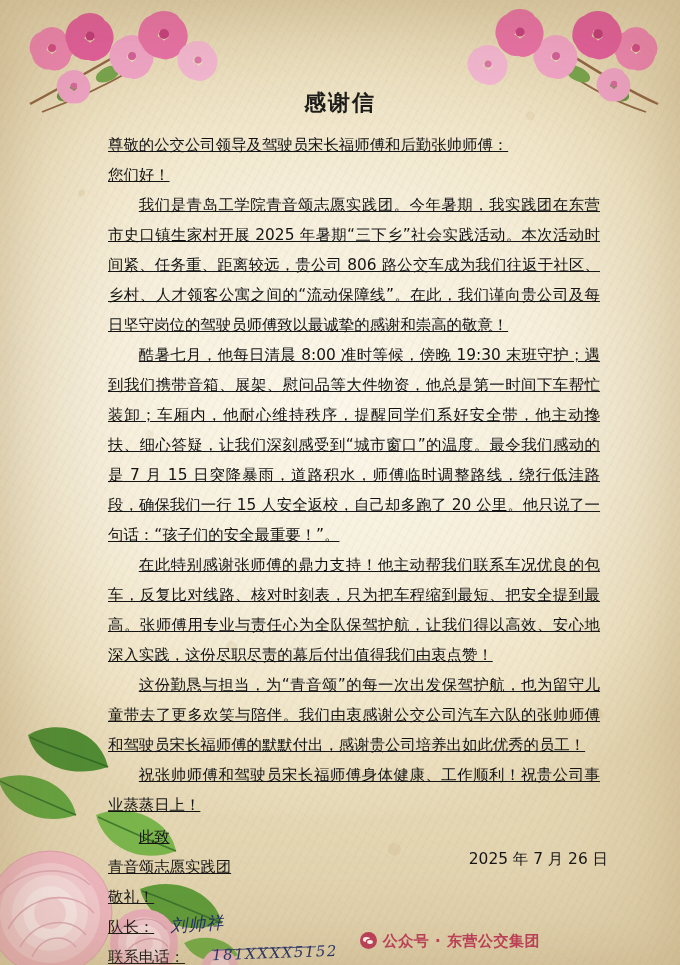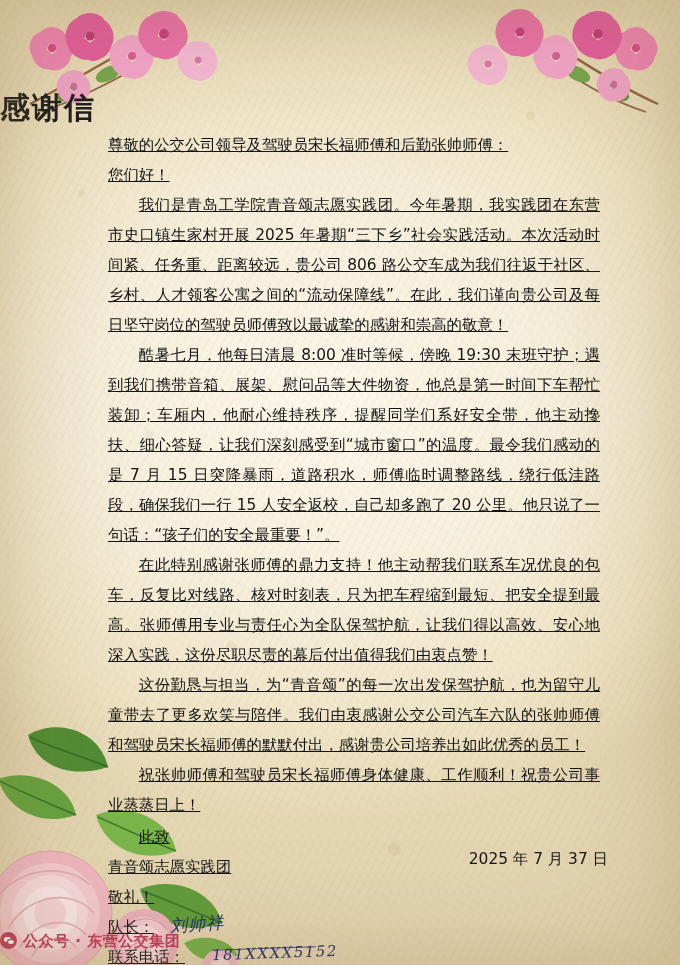--- a/index.html
+++ b/index.html
@@ -55,23 +55,23 @@
     position: absolute;
     left: 0; top: 0;
     width: 680px;
     height: 965px;
   }
   .title {
     position: absolute;
     top: 88px;
     left: 0;
     width: 680px;
-    text-align: left;
+    text-align: center;
     font-family: "DejaVu Serif", "Liberation Serif", serif;
-    font-size: 30px;
+    font-size: 22px;
     font-weight: 700;
     color: #1a1a1a;
     letter-spacing: 2px;
   }
   .body-text {
     position: absolute;
     left: 108px;
     top: 130px;
     width: 492px;
     font-family: "DejaVu Sans", "Liberation Sans", sans-serif;
@@ -112,21 +112,21 @@
     right: 72px;
     top: 849px;
     font-size: 15.4px;
     color: #141414;
   }
   .footer {
     position: absolute;
     left: 0;
     bottom: 14px;
     width: 540px;
-    text-align: left;
+    text-align: right;
     font-size: 15px;
     color: #c03a5b;
     font-weight: 600;
     letter-spacing: .5px;
   }
   .footer .wx-icon {
     display: inline-block;
     width: 17px; height: 17px;
     border-radius: 50%;
     background: #c03a5b;
@@ -376,21 +376,21 @@
         </div>
 
         <div class="signature-row">
           <span>联系电话：</span>
           <span class="handwrite hand-phone">181XXXX5152</span>
           <span class="strike" style="left:104px; top:6px; width:104px; transform:rotate(-2deg);"></span>
         </div>
       </div>
     </div>
 
-    <div class="date">2025 年 7 月 37 日</div>
+    <div class="date">2025 年 7 月 26 日</div>
   </div>
 
   <div class="footer">
     <span class="wx-icon"></span><span>公众号 · 东营公交集团</span>
   </div>
 
   <div class="vignette"></div>
 </div>
 
 </body></html>

